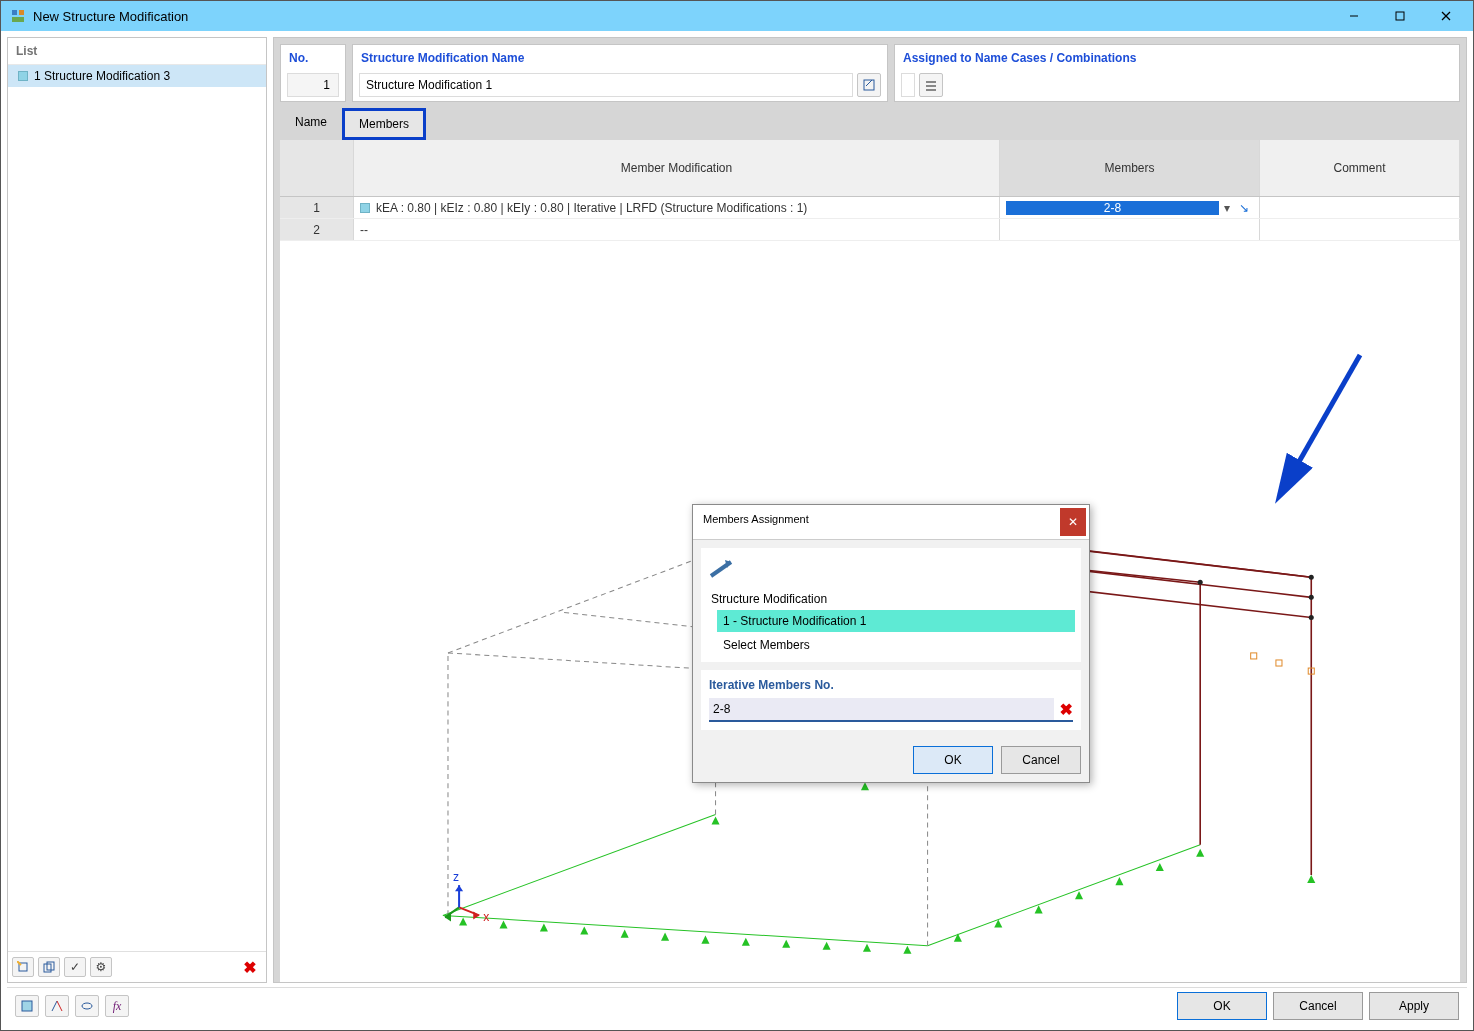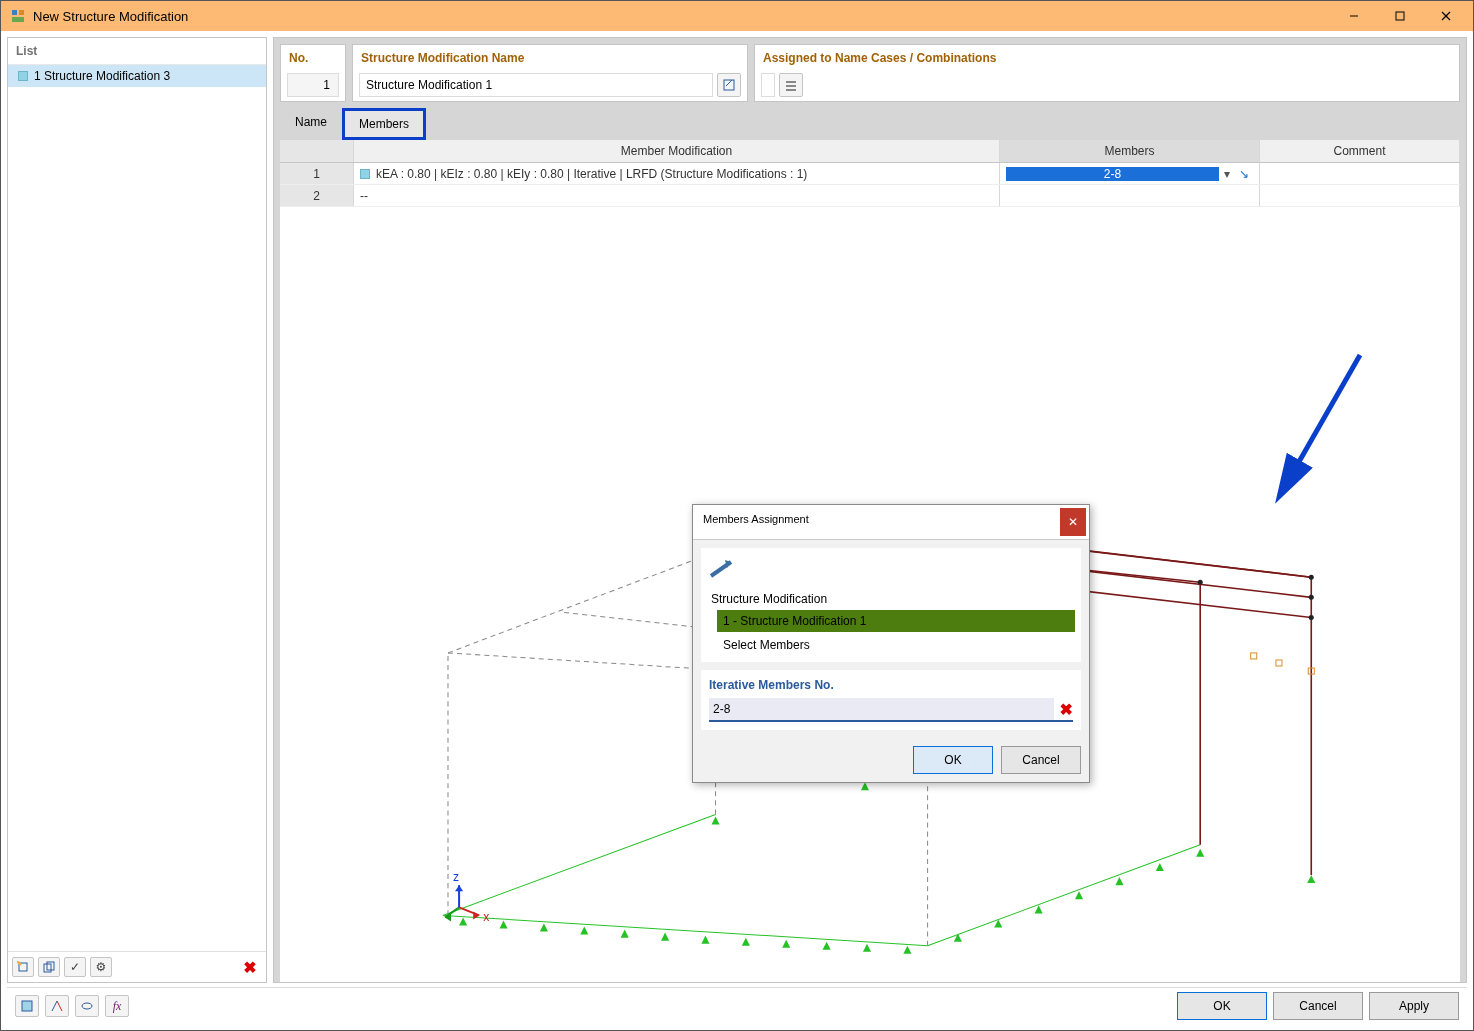--- a/index.html
+++ b/index.html
@@ -1,19 +1,19 @@
 <!DOCTYPE html>
 <html><head>
 <meta charset="utf-8">
 <style>
   * { box-sizing: border-box; margin: 0; padding: 0; font-family: "Segoe UI", Tahoma, sans-serif; font-size: 12px; }
   body { background: #fff; width: 1474px; height: 1031px; border: 1px solid #555; display: flex; flex-direction: column; overflow: hidden; }
 
   
-  .titlebar { height: 30px; display: flex; align-items: center; padding: 0 4px; background: #fdba74; }
+  .titlebar { height: 30px; display: flex; align-items: center; padding: 0 4px; background: #7dd3fc; }
   .titlebar .app-icon { width: 18px; height: 18px; margin: 0 6px 0 4px; display: flex; align-items: center; justify-content: center; }
   .titlebar .title { flex: 1; font-size: 13px; }
   .win-btns { display: flex; }
   .win-btn { width: 46px; height: 30px; display: flex; align-items: center; justify-content: center; color: #000; }
   .win-btn svg { stroke: #000; }
 
   
   .main-outer { flex: 1; display: flex; flex-direction: column; padding: 6px; gap: 4px; }
   .content-row { flex: 1; display: flex; gap: 6px; }
 
@@ -26,39 +26,39 @@
   .list-toolbar { display: flex; align-items: center; gap: 4px; padding: 4px; border-top: 1px solid #e0e0e0; }
   .list-toolbar .spacer { flex: 1; }
   .icon-btn { width: 24px; height: 22px; border: 1px solid #c5c5c5; background: #f4f4f4; display: flex; align-items: center; justify-content: center; color: #444; border-radius: 2px; }
   .icon-btn.mini { width: 22px; height: 20px; }
   .icon-btn.red { color: #d00; font-weight: bold; border: none; background: transparent; font-size: 16px; }
 
   
   .right-panel { flex: 1; border: 1px solid #c5c5c5; background: #d6d6d6; display: flex; flex-direction: column; position: relative; }
   .top-row { display: flex; gap: 6px; padding: 6px; }
   .block { background: #fff; border: 1px solid #c5c5c5; padding: 4px 6px; display: flex; flex-direction: column; gap: 4px; }
-  .block-label { color: #a16207; font-weight: 600; padding: 2px 2px 4px 2px; }
+  .block-label { color: #1d4ed8; font-weight: 600; padding: 2px 2px 4px 2px; }
   .no-block { width: 66px; }
   .no-value { text-align: right; padding: 4px 8px; background: #f5f5f5; border: 1px solid #dcdcdc; }
-  .name-block { width: 396px; }
+  .name-block { width: 536px; }
   .name-row { display: flex; gap: 4px; align-items: center; }
   .name-input { flex: 1; padding: 4px 6px; border: 1px solid #dcdcdc; background: #fff; }
   .small-btn { width: 24px; height: 24px; border: 1px solid #c5c5c5; background: #f4f4f4; display: flex; align-items: center; justify-content: center; color: #2a5a9c; border-radius: 2px; }
   .assign-block { flex: 1; }
   .assign-input { padding: 4px 6px; border: 1px solid #dcdcdc; background: #fff; height: 24px; display:flex; align-items:center; }
 
   
   .tabs { display: flex; padding: 0 6px; gap: 0; }
   .tab { padding: 6px 14px; background: #d6d6d6; border: 1px solid transparent; }
   .tab.highlighted { border: 3px solid #0a3fc9; background: #e6e6e6; }
 
   
   .grid-wrap { background: #fff; margin: 0 6px; flex: 1; display: flex; flex-direction: column; position: relative; }
   .grid-head { display: flex; background: #f0f0f0; border-bottom: 1px solid #c5c5c5; }
-  .gcell { padding: 4px 6px; text-align: center; border-right: 1px solid #d8d8d8; color: #333; }
+  .gcell { padding: 21px 6px; text-align: center; border-right: 1px solid #d8d8d8; color: #333; }
   .gc-num { width: 74px; background: #e6e6e6; }
   .gc-mod { flex: 1; }
   .gc-mem { width: 260px; background: #dcdcdc; }
   .gc-com { width: 200px; }
   .grow { display: flex; border-bottom: 1px solid #eee; height: 22px; align-items: stretch; }
   .grow .gcell { padding: 2px 6px; display: flex; align-items: center; }
   .gc-num2 { width: 74px; background: #e6e6e6; justify-content: center; }
   .gc-mod2 { flex: 1; gap: 6px; }
   .gc-mem2 { width: 260px; }
   .gc-com2 { width: 200px; }
@@ -76,21 +76,21 @@
 
   
   .modal { position: absolute; z-index: 10; left: 412px; top: 364px; width: 398px; background: #f1f1f1; border: 1px solid #8a8a8a; box-shadow: 2px 2px 8px rgba(0,0,0,0.3); display: flex; flex-direction: column; }
   .modal-title { display: flex; background: #fff; border-bottom: 1px solid #ccc; }
   .modal-title .t { flex: 1; padding: 8px 10px; font-size: 11px; }
   .modal-close { width: 26px; height: 28px; background: #c0392b; color: #fff; display: flex; align-items: center; justify-content: center; margin: 3px 3px 3px 0; }
   .modal-body { background: #fff; margin: 8px; padding: 6px; display: flex; gap: 8px; flex-direction: column; }
   .modal-icon { width: 28px; height: 28px; display: flex; align-items: center; justify-content: center; }
   .modal-tree { flex: 1; display: flex; flex-direction: column; gap: 2px; }
   .modal-tree .lvl0 { padding: 2px 4px; }
-  .modal-tree .lvl1 { padding: 4px 6px; background: #4d7c0f; margin-left: 10px; }
+  .modal-tree .lvl1 { padding: 4px 6px; background: #5eead4; margin-left: 10px; }
   .modal-tree .lvl2 { padding: 4px 6px; margin-left: 10px; }
   .modal-sel { margin: 0 8px 8px 8px; background: #fff; padding: 8px; display: flex; flex-direction: column; gap: 6px; }
   .modal-sel .lbl { color: #2a5a9c; font-weight: 600; }
   .modal-sel .inp-row { display: flex; gap: 6px; align-items: center; border-bottom: 2px solid #2a5a9c; }
   .modal-sel input { flex: 1; border: none; padding: 4px 4px; background: #eaeaf4; outline: none; }
   .modal-sel .clear { color: #d00; font-size: 16px; font-weight: bold; }
   .modal-btns { display: flex; justify-content: flex-end; gap: 8px; padding: 8px; }
   .dlg-btn { width: 80px; height: 28px; border: 1px solid #9a9a9a; background: #e6e6e6; display: flex; align-items: center; justify-content: center; }
   .dlg-btn.ok { border: 1px solid #0a6fd8; background: #dce9f7; }
 

